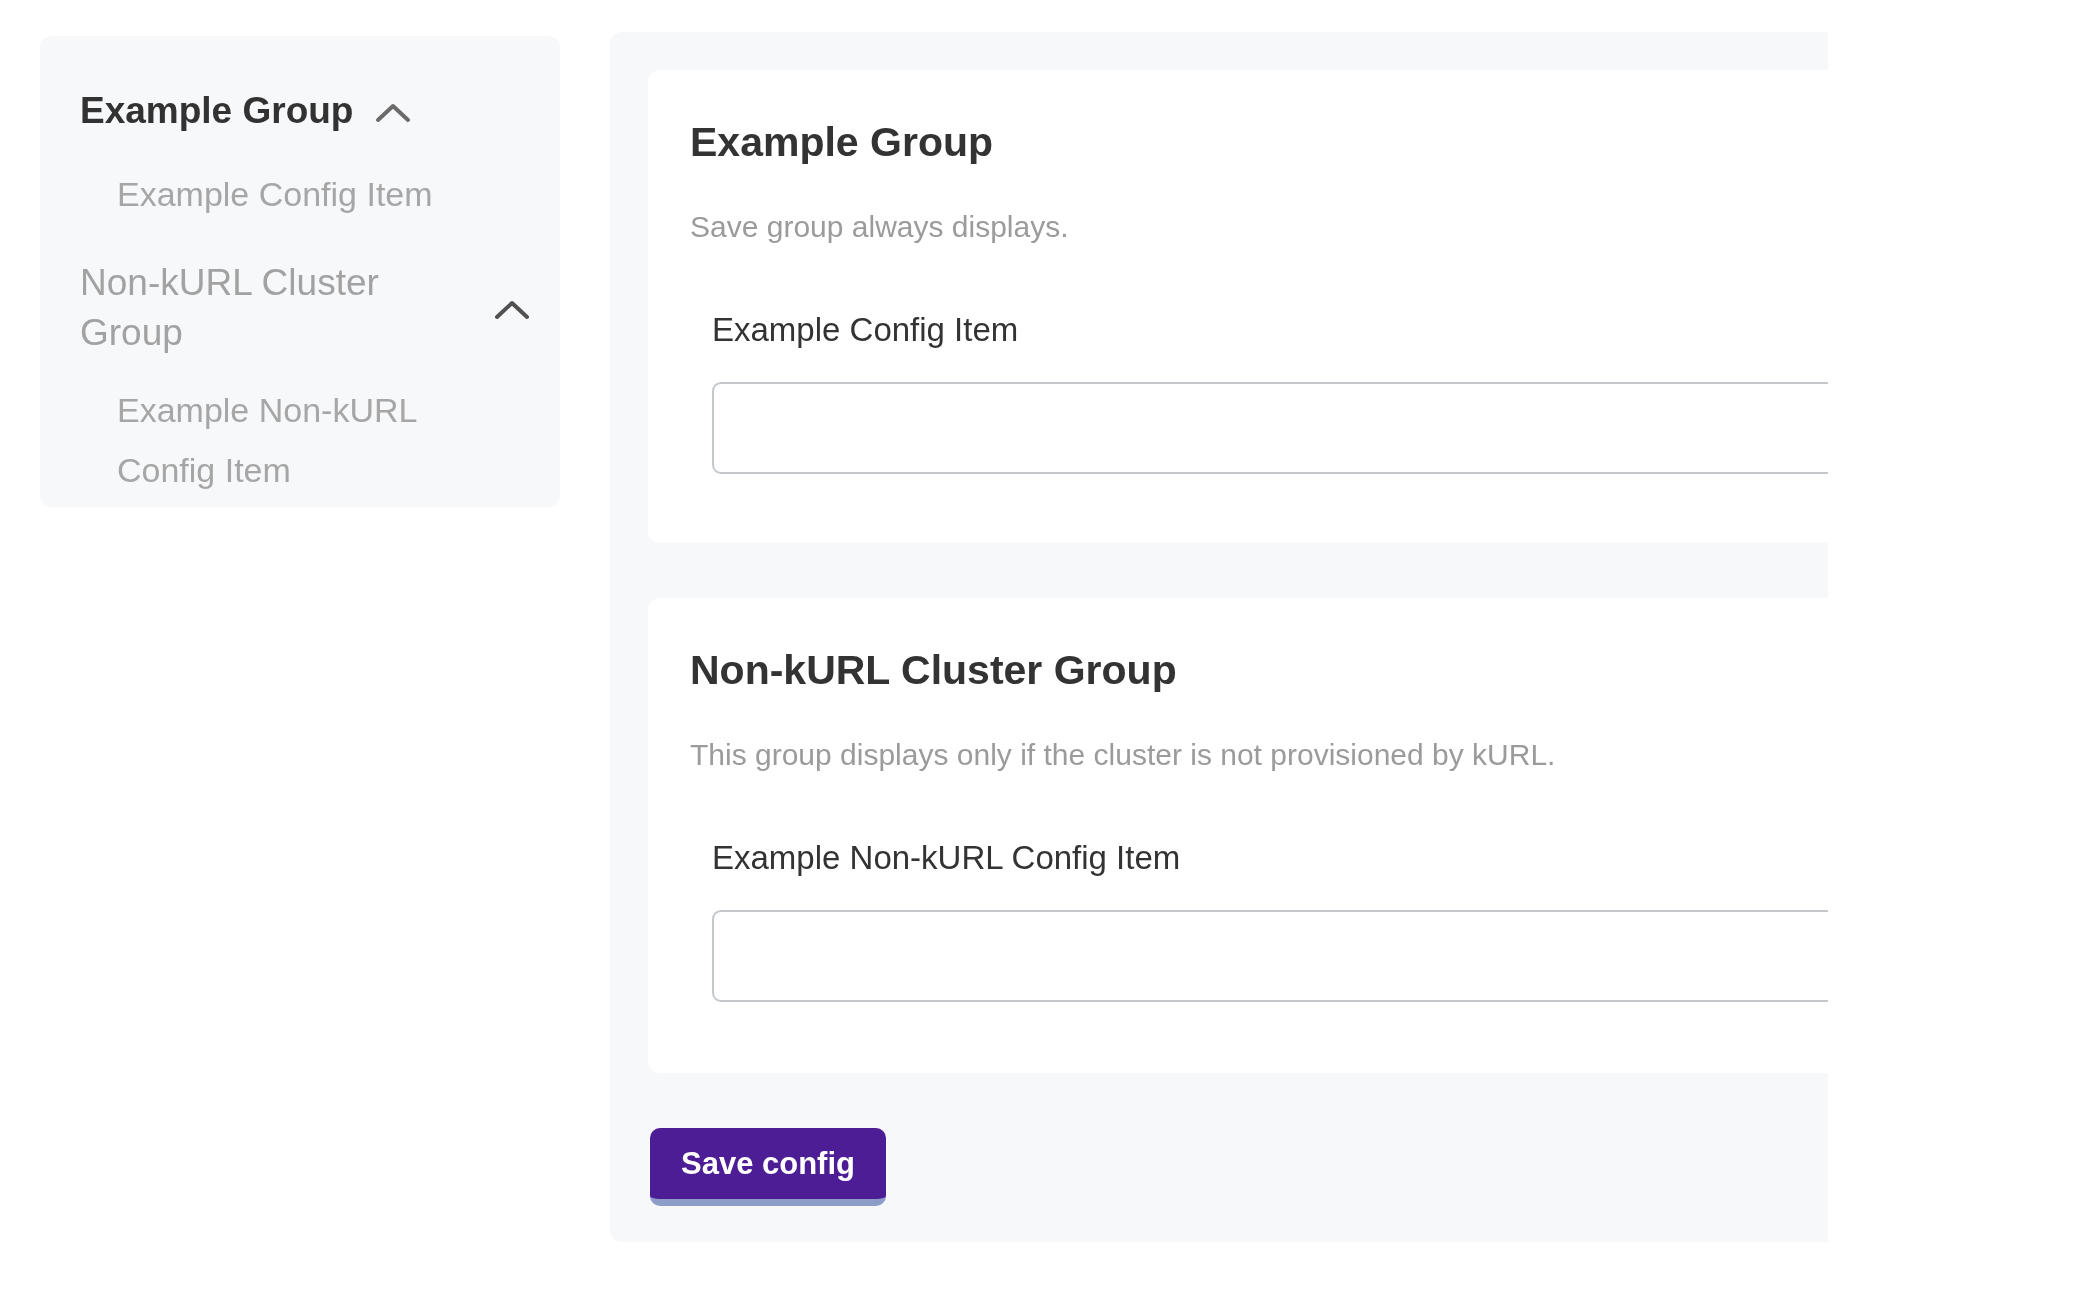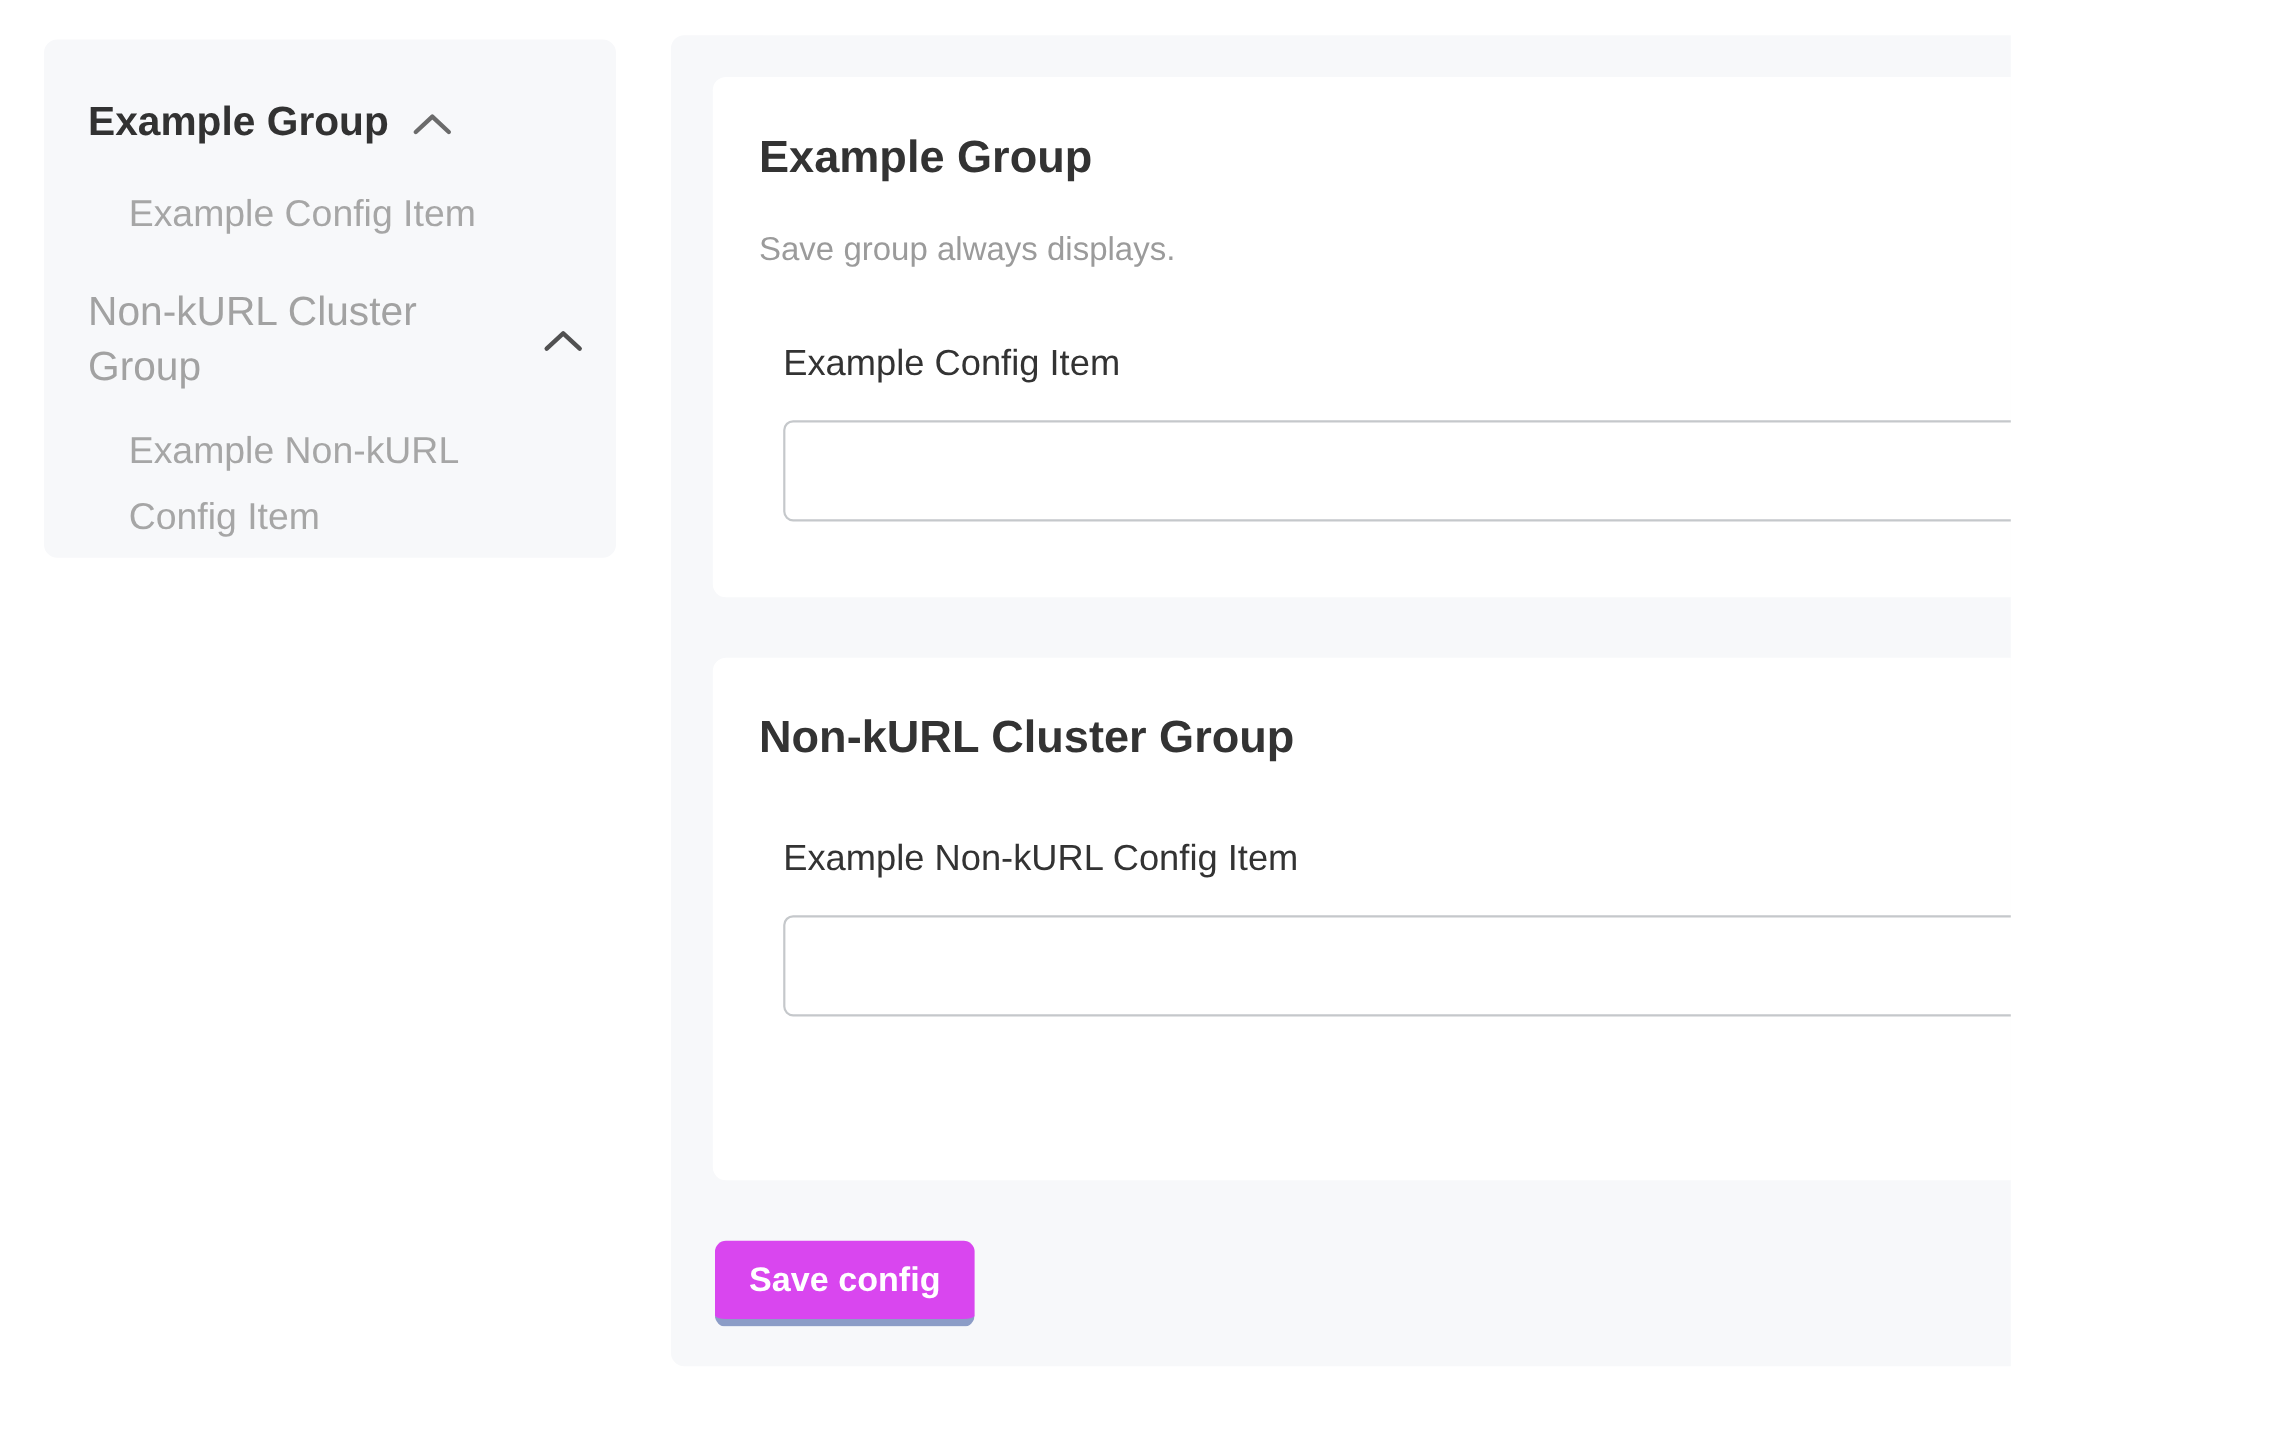--- a/index.html
+++ b/index.html
@@ -118,21 +118,21 @@
     font-size: 30px;
     color: #333333;
     padding: 18px 20px;
     outline: none;
   }
   .save-btn {
     display: block;
     margin: 53px 0 0 2px;
     width: 236px;
     height: 78px;
-    background: #d946ef;
+    background: #4c1d95;
     border: none;
     border-bottom: 7px solid #8c9dc7;
     border-radius: 10px;
     color: #ffffff;
     font-family: "Liberation Sans", "DejaVu Sans", sans-serif;
     font-size: 31px;
     font-weight: bold;
     cursor: pointer;
   }
 </style>
@@ -171,20 +171,21 @@
       <h2>Example Group</h2>
       <p class="desc">Save group always displays.</p>
       <div class="field">
         <label>Example Config Item</label>
         <textarea class="cfg-input" style=""></textarea>
       </div>
     </section>
 
     <section class="card second">
       <h2>Non-kURL Cluster Group</h2>
+      <p class="desc">This group displays only if the cluster is not provisioned by kURL.</p>
       <div class="field">
         <label>Example Non-kURL Config Item</label>
         <textarea class="cfg-input" style=""></textarea>
       </div>
     </section>
 
     <button class="save-btn">Save config</button>
   </main>
 
 </div>

